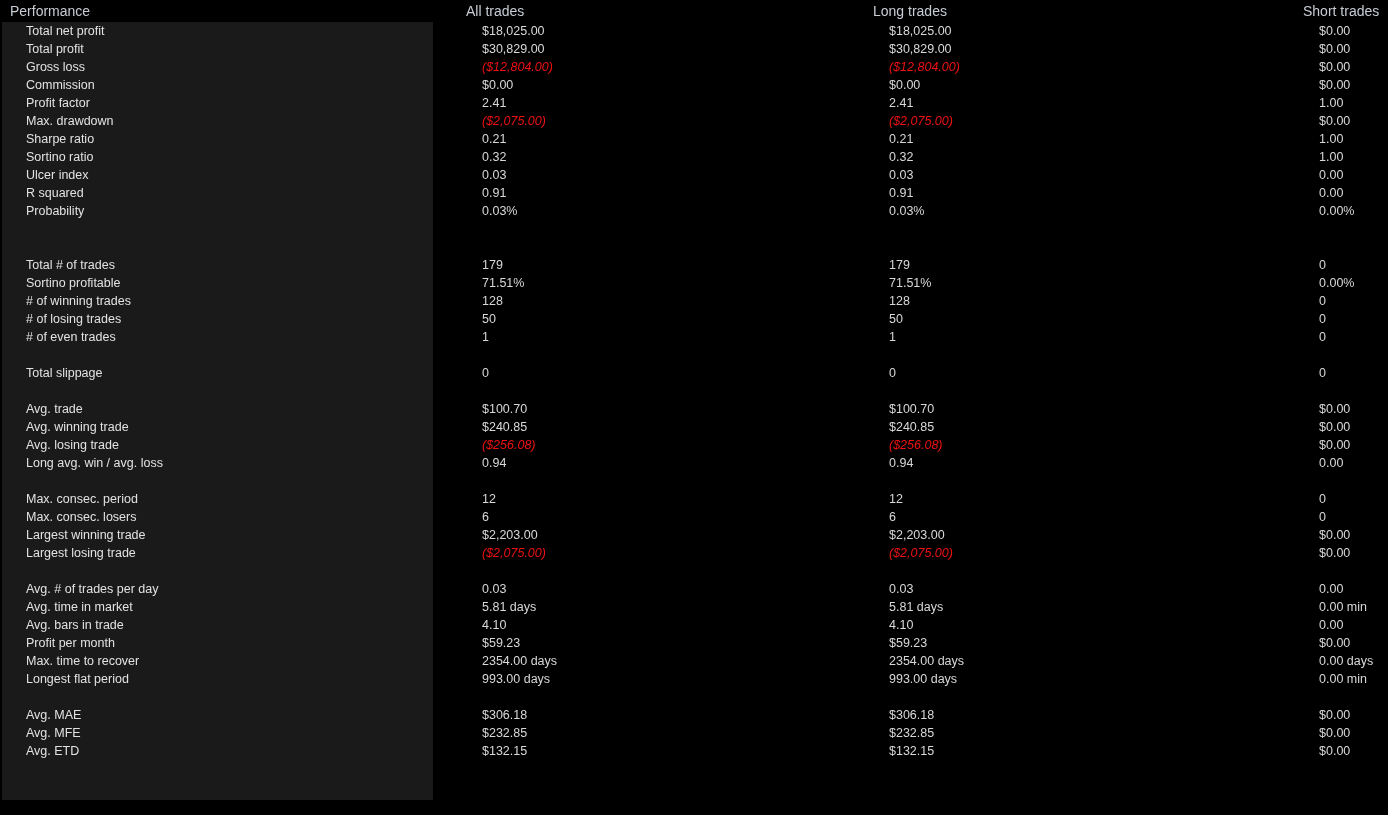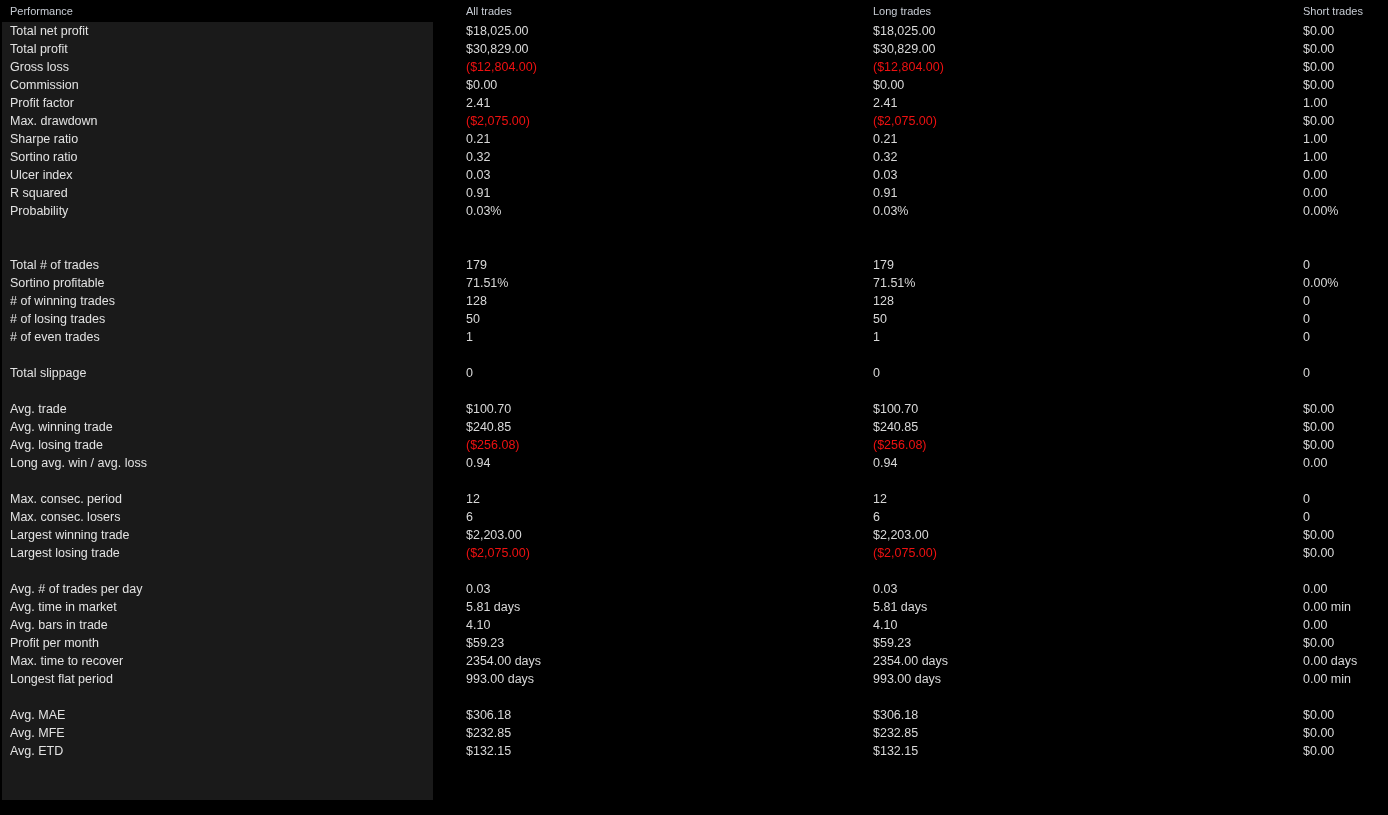--- a/index.html
+++ b/index.html
@@ -29,21 +29,21 @@
     left: 0;
     top: 0;
     width: 1388px;
     height: 22px;
     background: #000000;
   }
   .header-row .hcell {
     position: absolute;
     top: 4px;
     color: #c7ccd4;
-    font-size: 11px;
+    font-size: 14px;
     line-height: 14px;
     white-space: nowrap;
   }
 
   
   .label-panel {
     position: absolute;
     left: 2px;
     top: 22px;
     width: 431px;
@@ -55,37 +55,39 @@
   .rows {
     position: absolute;
     left: 0;
     top: 22px;
     width: 1388px;
   }
   .row {
     position: relative;
     height: 18px;
     line-height: 18px;
+    margin-left: 16px;
   }
   .row.spacer {
     height: 18px;
   }
   .cell {
     position: absolute;
     top: 0;
     font-size: 12.5px;
     line-height: 18px;
     white-space: nowrap;
     color: #d8d8d8;
   }
   .cell.label {
     color: #e2e2e2;
   }
   .cell.neg {
     color: #ee1111;
+    font-style: italic;
   }
 
   
   .c0 { left: 10px; }
   .c1 { left: 466px; }
   .c2 { left: 873px; text-align: right; }
   .c3 { left: 1303px; }
 </style>
 </head>
 <body>

